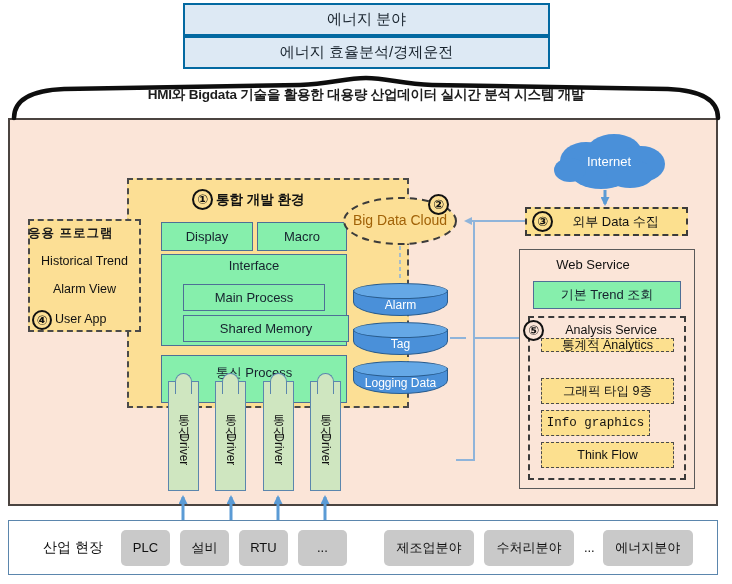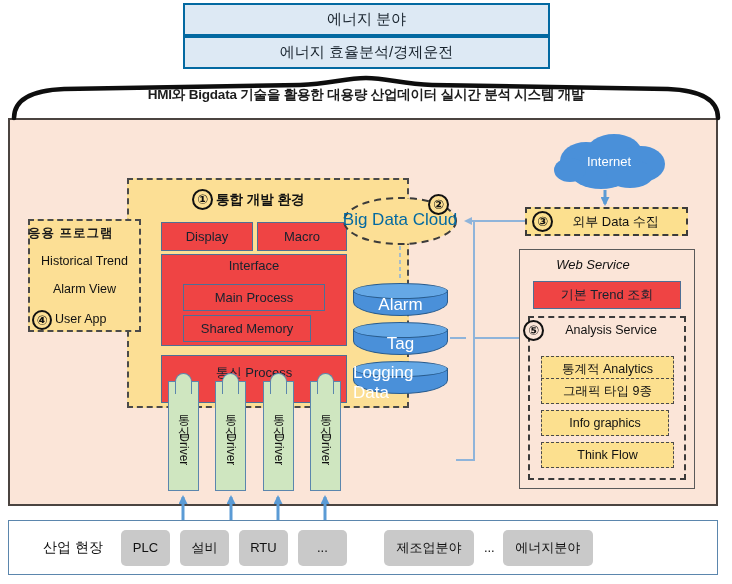--- a/index.html
+++ b/index.html
@@ -24,45 +24,45 @@
   
   .ide{background:#fcdf95;border:2px dashed #4a4a4a;}
   .ide-title{font-size:13.5px;font-weight:bold;text-align:center;color:#111;}
 
   
   .appbox{background:#fcdf95;border:2px dashed #4a4a4a;}
   .app-line{text-align:center;font-size:12.5px;color:#111;}
   .app-title{font-weight:bold;font-size:12.5px;letter-spacing:1px;}
 
   
-  .bbox{background:#ef4444;border:1.6px solid #4e6f96;
+  .bbox{background:#86efac;border:1.6px solid #4e6f96;
         display:flex;align-items:center;justify-content:center;
         font-size:13px;color:#16222e;}
   .bbox.lbl-top{align-items:flex-start;padding-top:3px;}
 
   
   .cyl{position:absolute;}
   .cyl .body{position:absolute;left:0;right:0;top:7px;bottom:0;
       background:#4a90d9;border:1.6px solid #2a5d8f;border-top:none;
       border-radius:0 0 50% 50%/0 0 14px 14px;}
   .cyl .top{position:absolute;left:0;right:0;top:0;height:14px;
       background:#65a8e6;border:1.6px solid #2a5d8f;border-radius:50%/50%;}
   .cyl .txt{position:absolute;left:0;right:0;top:13px;bottom:2px;
       display:flex;align-items:center;justify-content:center;
-      font-size:17px;color:#ffffff;z-index:3;}
+      font-size:12px;color:#ffffff;z-index:3;}
 
   
   .cloud-txt{position:absolute;left:0;right:0;top:0;bottom:0;
      display:flex;align-items:center;justify-content:center;
      font-size:13px;color:#ffffff;}
 
   
   .bdc-txt{position:absolute;left:0;right:0;top:0;bottom:0;
      display:flex;align-items:center;justify-content:center;
-     font-size:17px;color:#0369a1;}
+     font-size:14px;color:#a16207;}
 
   
   .ext{background:#fce08f;border:2px dashed #3b3b3b;
        display:flex;align-items:center;justify-content:center;
        font-size:13px;color:#111;}
 
   
   .wsvc{background:#fbe5d8;border:1.6px solid #5a5a5a;}
   .wsvc-title{text-align:center;font-size:13px;color:#111;}
   .analysis{background:transparent;border:2px dashed #3b3b3b;}
@@ -129,21 +129,21 @@
 <div class="abs bbox" style="left:257px;top:222px;width:90px;height:29px;">
   <span>Macro</span>
 </div>
 
 <div class="abs bbox lbl-top" style="left:161px;top:254px;width:186px;height:92px;">
   <span>Interface</span>
 </div>
 <div class="abs bbox" style="left:183px;top:284px;width:142px;height:27px;">
   <span>Main Process</span>
 </div>
-<div class="abs bbox" style="left:183px;top:315px;width:128px;height:27px;">
+<div class="abs bbox" style="left:183px;top:315px;width:166px;height:27px;">
   <span>Shared Memory</span>
 </div>
 
 <div class="abs bbox lbl-top" style="left:161px;top:355px;width:186px;height:48px;padding-top:8px;">
   <span>통신 Process</span>
 </div>
 
 <div class="abs appbox" style="left:28px;top:219px;width:113px;height:113px;"></div>
 <div class="abs app-title" style="left:28px;top:225px;width:113px;">
   <span>응용 프로그램</span>
@@ -202,42 +202,42 @@
 </div>
 
 <div class="abs ext" style="left:525px;top:207px;width:163px;height:29px;">
   <span style="margin-left:18px;">외부 Data 수집</span>
 </div>
 <div class="abs circ" style="left:532px;top:211px;width:21px;height:21px;background:#fce08f;">
   <span>③</span>
 </div>
 
 <div class="abs wsvc" style="left:519px;top:249px;width:176px;height:240px;"></div>
-<div class="abs wsvc-title" style="left:519px;top:257px;width:148px;font-style:italic;">
+<div class="abs wsvc-title" style="left:519px;top:257px;width:148px;">
   <span>Web Service</span>
 </div>
 <div class="abs bbox" style="left:533px;top:281px;width:148px;height:28px;">
   <span>기본 Trend 조회</span>
 </div>
 
 <div class="abs analysis" style="left:528px;top:316px;width:158px;height:164px;"></div>
 <div class="abs circ" style="left:523px;top:320px;width:21px;height:21px;background:#fbe5d8;">
   <span>⑤</span>
 </div>
 <div class="abs analysis-title" style="left:546px;top:323px;width:130px;">
   <span>Analysis Service</span>
 </div>
 
-<div class="abs ybar" style="left:541px;top:356px;width:133px;height:26px;">
+<div class="abs ybar" style="left:541px;top:338px;width:133px;height:14px;">
   <span>통계적 Analytics</span>
 </div>
 <div class="abs ybar" style="left:541px;top:378px;width:133px;height:26px;">
   <span>그래픽 타입 9종</span>
 </div>
-<div class="abs ybar" style="left:541px;top:410px;width:128px;height:26px;">
+<div class="abs ybar" style="left:541px;top:410px;width:109px;height:26px;font-family:Liberation Mono, monospace;">
   <span>Info graphics</span>
 </div>
 <div class="abs ybar" style="left:541px;top:442px;width:133px;height:26px;">
   <span>Think Flow</span>
 </div>
 
 <div class="abs drv" style="left:168px;top:381px;width:31px;height:110px;">
   <div class="cap"></div>
   <div class="vtxt">
     <span>통신 Driver</span>
@@ -271,20 +271,23 @@
     <span>설비</span>
   </div>
   <div class="chip" style="width:49px;">
     <span>RTU</span>
   </div>
   <div class="chip" style="width:49px;">
     <span>...</span>
   </div>
   <div class="chip" style="width:90px;margin-left:27px;">
     <span>제조업분야</span>
+  </div>
+  <div class="chip" style="width:90px;">
+    <span>수처리분야</span>
   </div>
   <div class="dots">
     <span>...</span>
   </div>
   <div class="chip" style="width:90px;">
     <span>에너지분야</span>
   </div>
 </div>
 
 <svg class="ov" viewBox="0 0 732 584">

